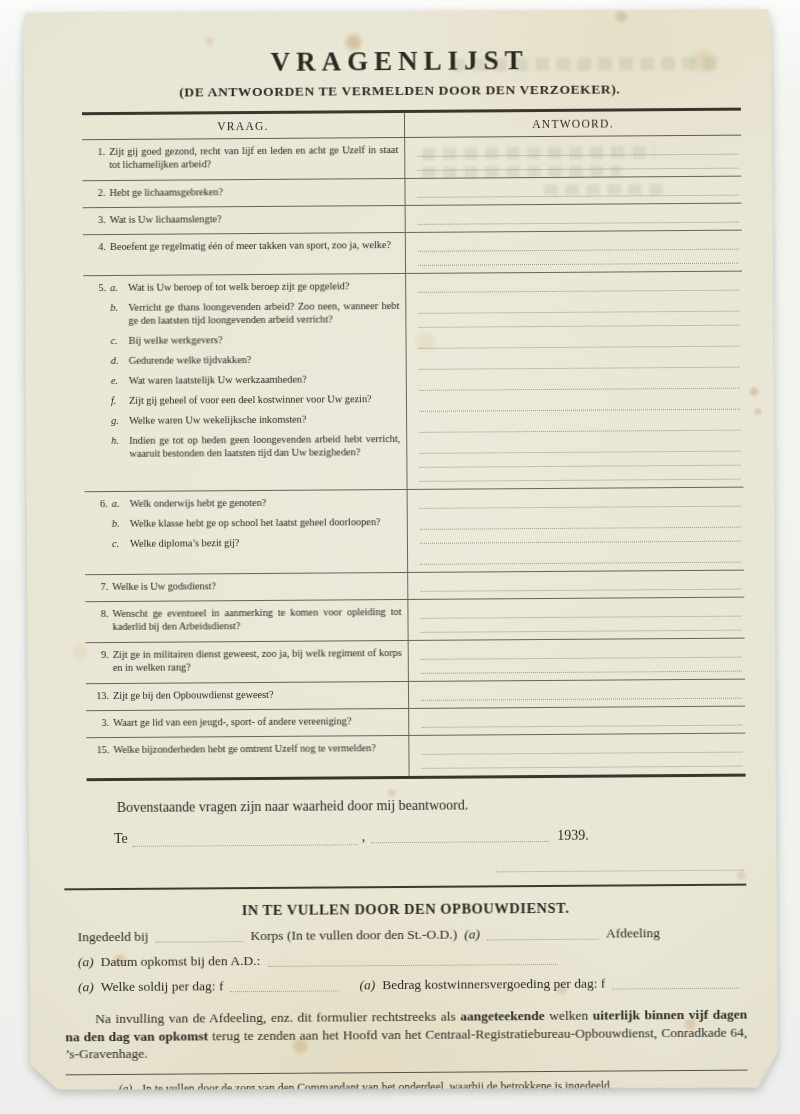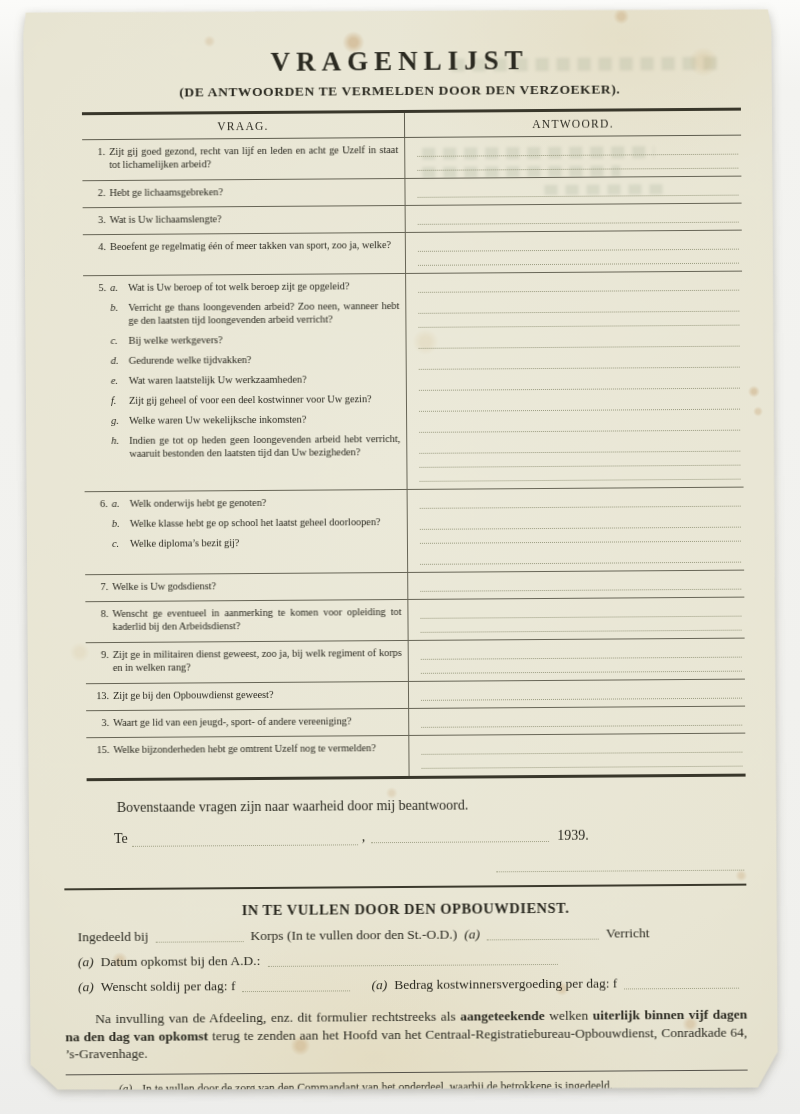--- a/index.html
+++ b/index.html
@@ -368,32 +368,32 @@
       <div class="divider"></div>
 
       <div class="office-heading">IN TE VULLEN DOOR DEN OPBOUWDIENST.</div>
 
       <div class="o-line">
         <span>Ingedeeld bij</span>
         <span class="fill w88"></span>
         <span>Korps (In te vullen door den St.-O.D.)</span>
         <span class="am">(a)</span>
         <span class="fill w112"></span>
-        <span>Verricht</span>
+        <span>Afdeeling</span>
       </div>
 
       <div class="o-line">
         <span class="am">(a)</span>
         <span>Datum opkomst bij den A.D.:</span>
         <span class="fill w290"></span>
       </div>
 
       <div class="o-line o-line3">
         <span class="am">(a)</span>
-        <span>Wenscht soldij per dag: f</span>
+        <span>Welke soldij per dag: f</span>
         <span class="fill w108"></span>
         <span class="gap14"></span>
         <span class="am">(a)</span>
         <span>Bedrag kostwinnersvergoeding per dag: f</span>
         <span class="fill f-grow"></span>
       </div>
 
       <p class="mailing" id="mailing"><span>Na invulling van de Afdeeling, enz. dit formulier rechtstreeks als </span><span class="b">aangeteekende</span><span> welken </span><span class="b">uiterlijk binnen vijf dagen na den dag van opkomst</span><span> terug te zenden aan het Hoofd van het Centraal-Registratiebureau-Opbouwdienst, Conradkade 64, ’s-Gravenhage.</span></p>
 
       <div class="foot-rule"></div>

